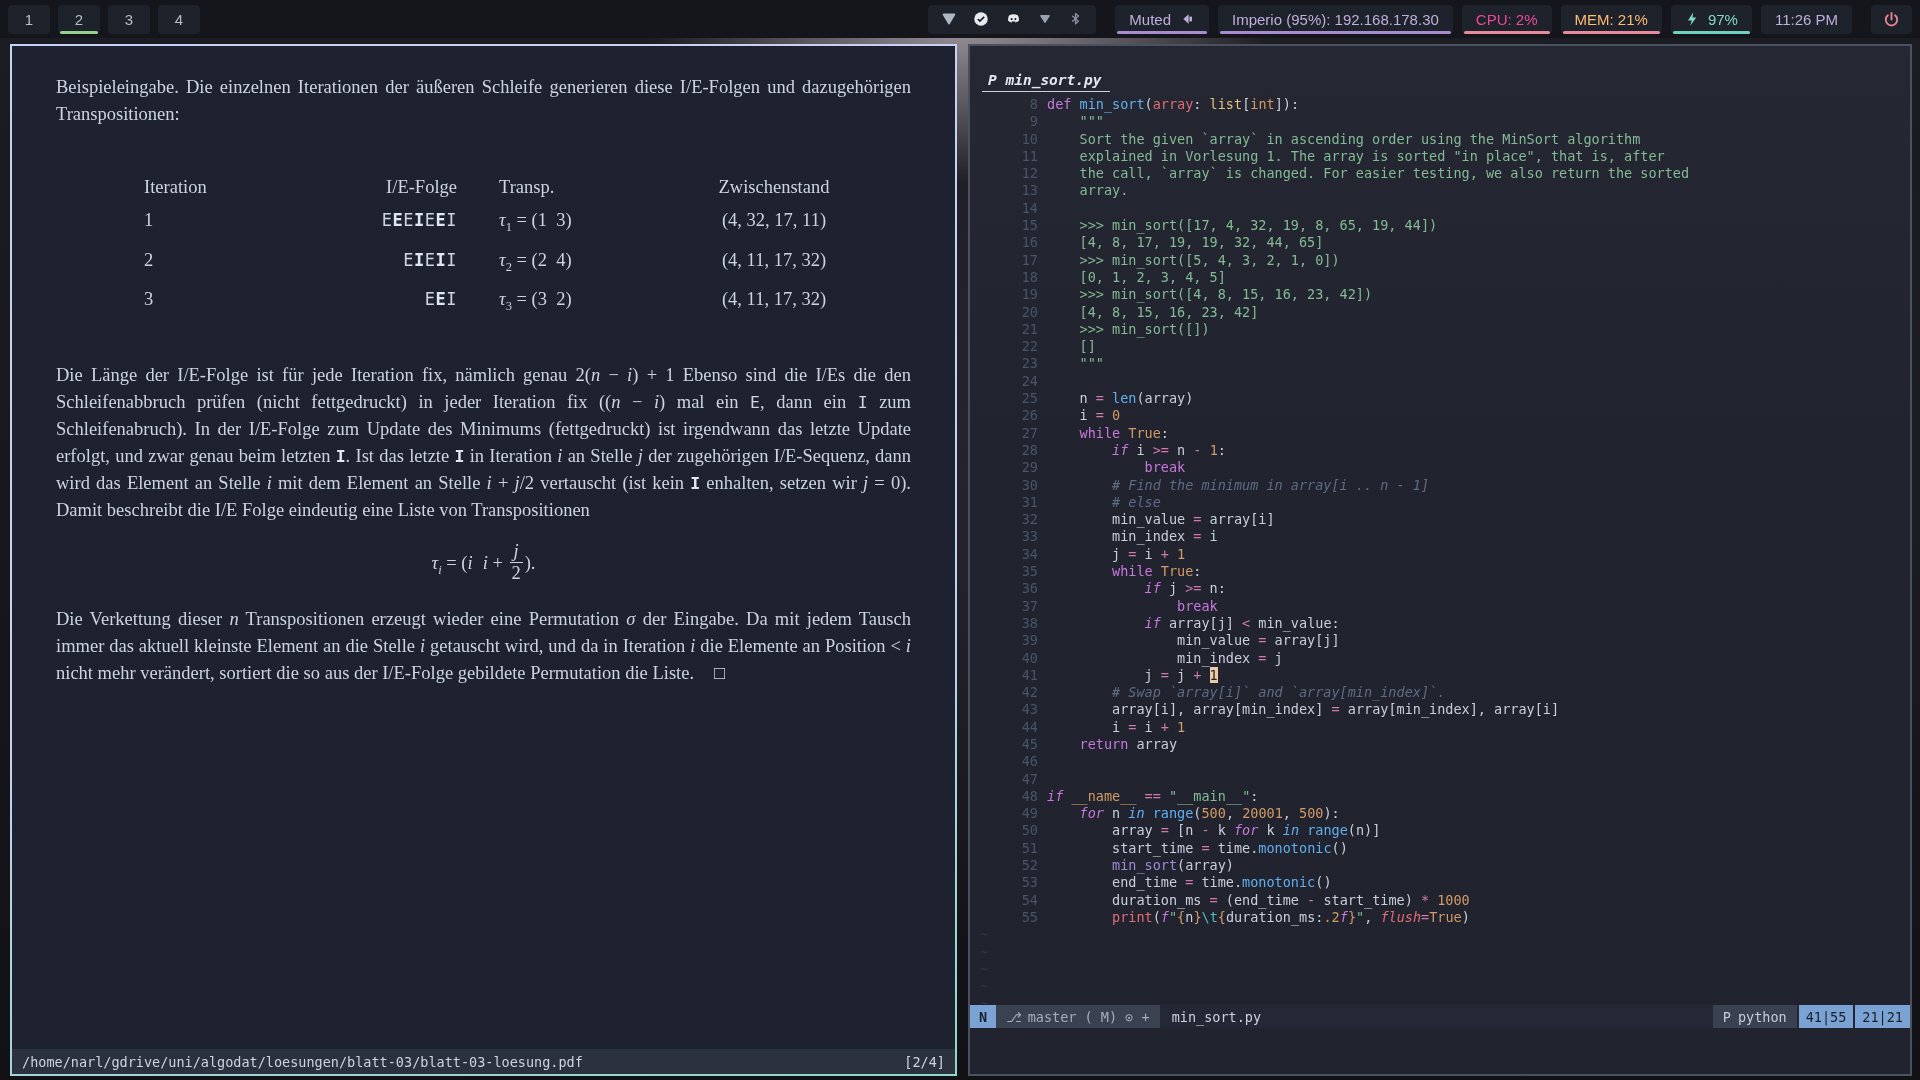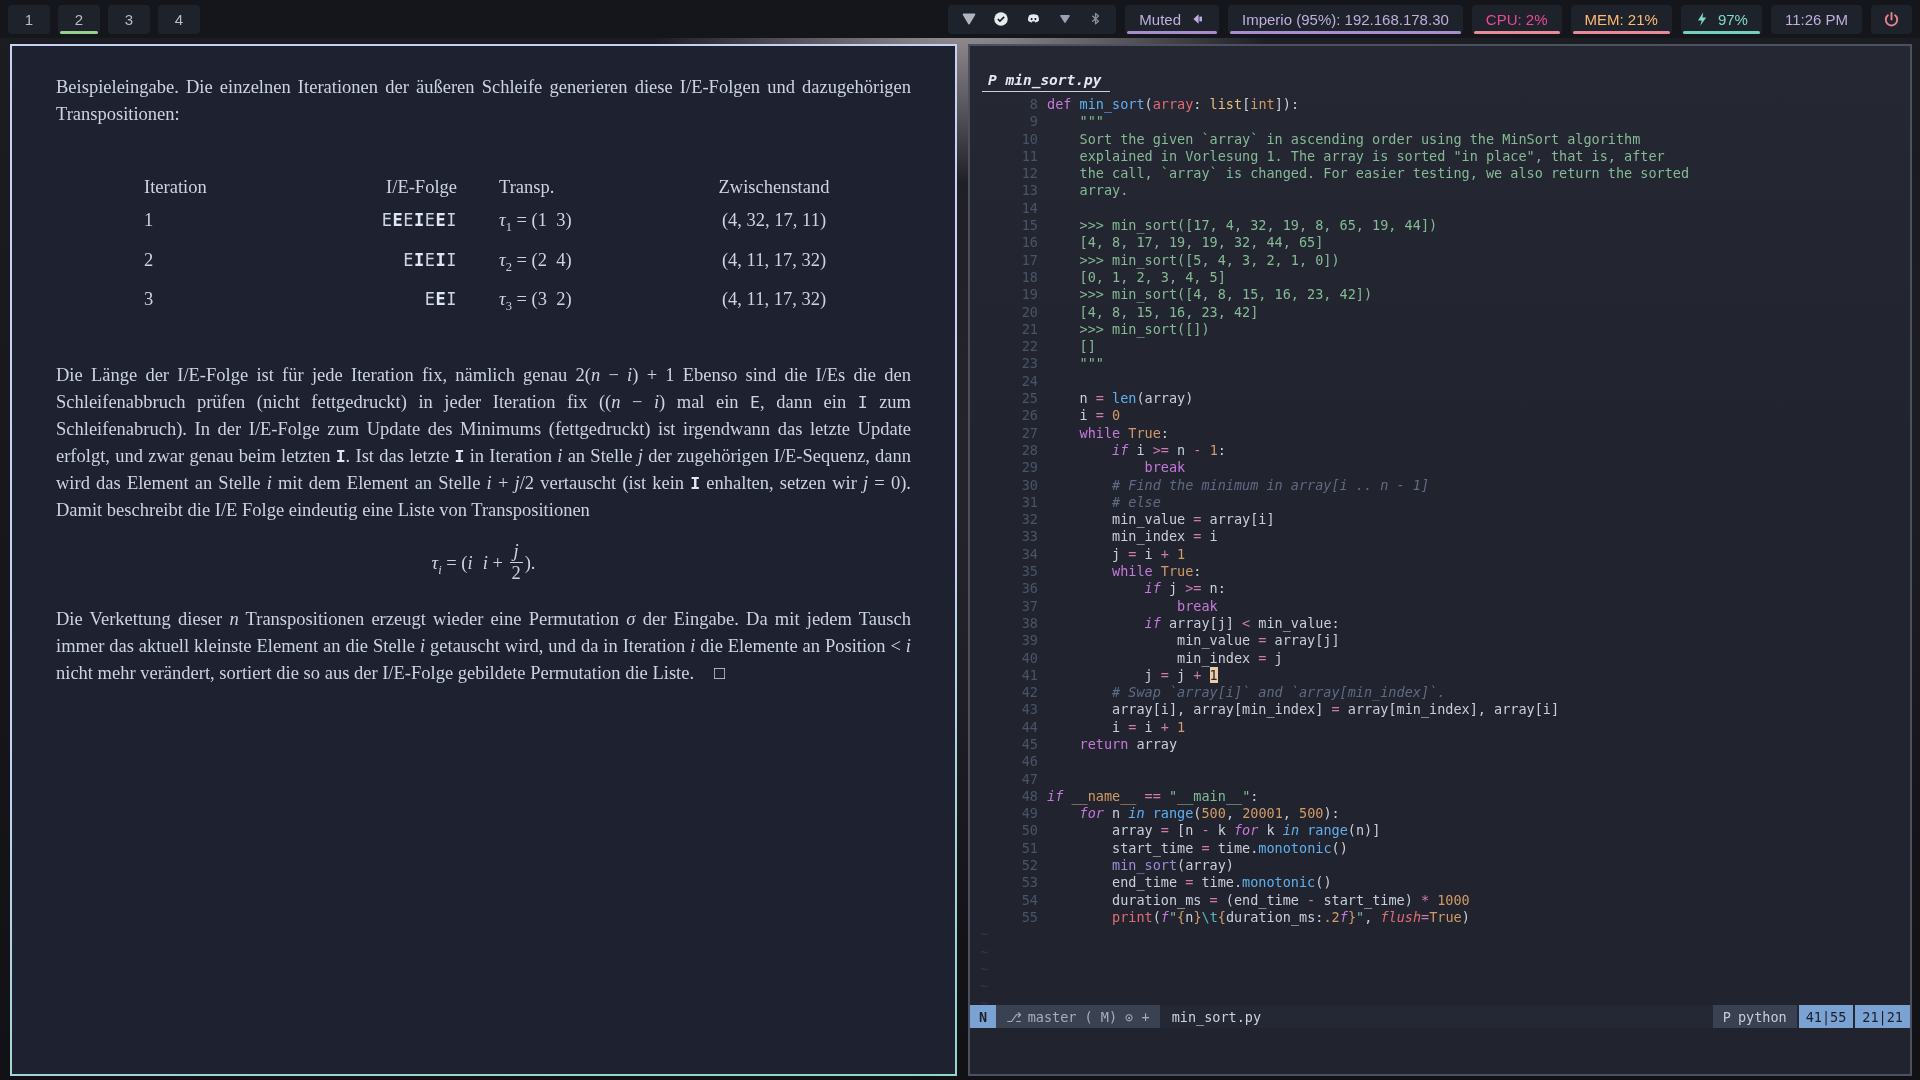--- a/index.html
+++ b/index.html
@@ -11,21 +11,21 @@
       radial-gradient(500px 260px at 50% 2%, rgba(178,170,176,.85), rgba(178,170,176,0) 62%),
       radial-gradient(1100px 700px at 68% 45%, rgba(66,62,76,.55), rgba(0,0,0,0) 72%),
       linear-gradient(#1c1c23,#111116);}
   
   .topbar{position:absolute;left:0;top:0;width:1920px;height:38px;background:#14161c;
           display:flex;align-items:center;padding:0 8px;box-sizing:border-box;gap:8px;}
   .ws{width:42px;height:29px;background:#1e222a;border-radius:4px;color:#b6bec9;
       font-size:15px;display:flex;align-items:center;justify-content:center;position:relative;}
   .ws.active::after{content:"";position:absolute;left:2px;right:2px;bottom:0;height:3px;
       background:#97cf8e;border-radius:2px;}
-  .tright{margin-left:auto;display:flex;align-items:center;gap:9px;}
+  .tright{margin-left:auto;display:flex;align-items:center;gap:19px;}
   .chip{height:29px;background:#1e222a;border-radius:4px;display:flex;align-items:center;
       padding:0 14px;font-size:15px;position:relative;gap:8px;white-space:nowrap;}
   .chip.ul::after{content:"";position:absolute;left:2px;right:2px;bottom:0;height:3px;
       border-radius:2px;background:var(--ac);}
   .tray{gap:14px;padding:0 12px;}
   .tray svg{display:block;}
   .chip svg{display:block;}
   
   .win-left{position:absolute;left:10px;top:44px;width:947px;height:1032px;box-sizing:border-box;
      background:#1e2130;border:2px solid #c2cef2;
@@ -209,20 +209,24 @@
       </div>
     <div class="para2"><span>Die Länge der I/E-Folge ist für jede Iteration fix, nämlich genau 2(</span><span class="rt-i">n</span><span> − </span><span class="rt-i">i</span><span>) + 1 Ebenso sind die I/Es die den Schleifenabbruch prüfen (nicht fettgedruckt) in jeder Iteration fix ((</span><span class="rt-i">n</span><span> − </span><span class="rt-i">i</span><span>) mal ein </span><span class="rt-m">E</span><span>, dann ein </span><span class="rt-m">I</span><span> zum Schleifenabruch). In der I/E-Folge zum Update des Minimums (fettgedruckt) ist irgendwann das letzte Update erfolgt, und zwar genau beim letzten </span><span class="rt-mb">I</span><span>. Ist das letzte </span><span class="rt-mb">I</span><span> in Iteration </span><span class="rt-i">i</span><span> an Stelle </span><span class="rt-i">j</span><span> der zugehörigen I/E-Sequenz, dann wird das Element an Stelle </span><span class="rt-i">i</span><span> mit dem Element an Stelle </span><span class="rt-i">i</span><span> + </span><span class="rt-i">j</span><span>/2 vertauscht (ist kein </span><span class="rt-mb">I</span><span> enhalten, setzen wir </span><span class="rt-i">j</span><span> = 0). Damit beschreibt die I/E Folge eindeutig eine Liste von Transpositionen</span></div>
     <div class="formula">
       <span class="mi">τ</span><sub class="msub"><span class="mi">i</span></sub>
       <span>= (</span><span class="mi">i</span><span class="mgap"></span><span class="mi">i</span>
       <span>+</span>
       <span class="frac"><span class="fnum">j</span><span class="fden">2</span></span><span>).</span>
     </div>
     <div class="para3"><span>Die Verkettung dieser </span><span class="rt-i">n</span><span> Transpositionen erzeugt wieder eine Permutation </span><span class="rt-i">σ</span><span> der Eingabe. Da mit jedem Tausch immer das aktuell kleinste Element an die Stelle </span><span class="rt-i">i</span><span> getauscht wird, und da in Iteration </span><span class="rt-i">i</span><span> die Elemente an Position &lt; </span><span class="rt-i">i</span><span> nicht mehr verändert, sortiert die so aus der I/E-Folge gebildete Permutation die Liste.</span><span class="rt-qed">□</span></div>
   </div>
+  <div class="pdfbar">
+    <span>/home/narl/gdrive/uni/algodat/loesungen/blatt-03/blatt-03-loesung.pdf</span>
+    <span>[2/4]</span>
+  </div>
 </div>
 
 <div class="win-right">
   <div class="winbar"><span>P</span> <span>min_sort.py</span></div>
   <div class="code"><div class="cl"><span class="ln">8</span><span class="lc"><span class="tk-kw">def</span><span class="tk-t"> </span><span class="tk-fn">min_sort</span><span class="tk-t">(</span><span class="tk-pr">array</span><span class="tk-t">: </span><span class="tk-ty">list</span><span class="tk-t">[</span><span class="tk-num">int</span><span class="tk-t">])</span><span class="tk-t">:</span></span></div><div class="cl"><span class="ln">9</span><span class="lc"><span class="tk-t">    </span><span class="tk-str">"""</span></span></div><div class="cl"><span class="ln">10</span><span class="lc"><span class="tk-t">    </span><span class="tk-str">Sort the given `array` in ascending order using the MinSort algorithm</span></span></div><div class="cl"><span class="ln">11</span><span class="lc"><span class="tk-t">    </span><span class="tk-str">explained in Vorlesung 1. The array is sorted "in place", that is, after</span></span></div><div class="cl"><span class="ln">12</span><span class="lc"><span class="tk-t">    </span><span class="tk-str">the call, `array` is changed. For easier testing, we also return the sorted</span></span></div><div class="cl"><span class="ln">13</span><span class="lc"><span class="tk-t">    </span><span class="tk-str">array.</span></span></div><div class="cl"><span class="ln">14</span><span class="lc"></span></div><div class="cl"><span class="ln">15</span><span class="lc"><span class="tk-t">    </span><span class="tk-str">&gt;&gt;&gt; min_sort([17, 4, 32, 19, 8, 65, 19, 44])</span></span></div><div class="cl"><span class="ln">16</span><span class="lc"><span class="tk-t">    </span><span class="tk-str">[4, 8, 17, 19, 19, 32, 44, 65]</span></span></div><div class="cl"><span class="ln">17</span><span class="lc"><span class="tk-t">    </span><span class="tk-str">&gt;&gt;&gt; min_sort([5, 4, 3, 2, 1, 0])</span></span></div><div class="cl"><span class="ln">18</span><span class="lc"><span class="tk-t">    </span><span class="tk-str">[0, 1, 2, 3, 4, 5]</span></span></div><div class="cl"><span class="ln">19</span><span class="lc"><span class="tk-t">    </span><span class="tk-str">&gt;&gt;&gt; min_sort([4, 8, 15, 16, 23, 42])</span></span></div><div class="cl"><span class="ln">20</span><span class="lc"><span class="tk-t">    </span><span class="tk-str">[4, 8, 15, 16, 23, 42]</span></span></div><div class="cl"><span class="ln">21</span><span class="lc"><span class="tk-t">    </span><span class="tk-str">&gt;&gt;&gt; min_sort([])</span></span></div><div class="cl"><span class="ln">22</span><span class="lc"><span class="tk-t">    </span><span class="tk-str">[]</span></span></div><div class="cl"><span class="ln">23</span><span class="lc"><span class="tk-t">    </span><span class="tk-str">"""</span></span></div><div class="cl"><span class="ln">24</span><span class="lc"></span></div><div class="cl"><span class="ln">25</span><span class="lc"><span class="tk-t">    n </span><span class="tk-op">=</span><span class="tk-t"> </span><span class="tk-fn">len</span><span class="tk-t">(array)</span></span></div><div class="cl"><span class="ln">26</span><span class="lc"><span class="tk-t">    i </span><span class="tk-op">=</span><span class="tk-t"> </span><span class="tk-num">0</span></span></div><div class="cl"><span class="ln">27</span><span class="lc"><span class="tk-t">    </span><span class="tk-kw">while</span><span class="tk-t"> </span><span class="tk-const">True</span><span class="tk-t">:</span></span></div><div class="cl"><span class="ln">28</span><span class="lc"><span class="tk-t">        </span><span class="tk-kwi">if</span><span class="tk-t"> i </span><span class="tk-op">&gt;=</span><span class="tk-t"> n </span><span class="tk-op">-</span><span class="tk-t"> </span><span class="tk-num">1</span><span class="tk-t">:</span></span></div><div class="cl"><span class="ln">29</span><span class="lc"><span class="tk-t">            </span><span class="tk-kw">break</span></span></div><div class="cl"><span class="ln">30</span><span class="lc"><span class="tk-t">        </span><span class="tk-com"># Find the minimum in array[i .. n - 1]</span></span></div><div class="cl"><span class="ln">31</span><span class="lc"><span class="tk-t">        </span><span class="tk-com"># else</span></span></div><div class="cl"><span class="ln">32</span><span class="lc"><span class="tk-t">        min_value </span><span class="tk-op">=</span><span class="tk-t"> array[i]</span></span></div><div class="cl"><span class="ln">33</span><span class="lc"><span class="tk-t">        min_index </span><span class="tk-op">=</span><span class="tk-t"> i</span></span></div><div class="cl"><span class="ln">34</span><span class="lc"><span class="tk-t">        j </span><span class="tk-op">=</span><span class="tk-t"> i </span><span class="tk-op">+</span><span class="tk-t"> </span><span class="tk-num">1</span></span></div><div class="cl"><span class="ln">35</span><span class="lc"><span class="tk-t">        </span><span class="tk-kw">while</span><span class="tk-t"> </span><span class="tk-const">True</span><span class="tk-t">:</span></span></div><div class="cl"><span class="ln">36</span><span class="lc"><span class="tk-t">            </span><span class="tk-kwi">if</span><span class="tk-t"> j </span><span class="tk-op">&gt;=</span><span class="tk-t"> n:</span></span></div><div class="cl"><span class="ln">37</span><span class="lc"><span class="tk-t">                </span><span class="tk-kw">break</span></span></div><div class="cl"><span class="ln">38</span><span class="lc"><span class="tk-t">            </span><span class="tk-kwi">if</span><span class="tk-t"> array[j] </span><span class="tk-op">&lt;</span><span class="tk-t"> min_value:</span></span></div><div class="cl"><span class="ln">39</span><span class="lc"><span class="tk-t">                min_value </span><span class="tk-op">=</span><span class="tk-t"> array[j]</span></span></div><div class="cl"><span class="ln">40</span><span class="lc"><span class="tk-t">                min_index </span><span class="tk-op">=</span><span class="tk-t"> j</span></span></div><div class="cl"><span class="ln">41</span><span class="lc"><span class="tk-t">            j </span><span class="tk-op">=</span><span class="tk-t"> j </span><span class="tk-op">+</span><span class="tk-t"> </span><span class="tk-cur">1</span></span></div><div class="cl"><span class="ln">42</span><span class="lc"><span class="tk-t">        </span><span class="tk-com"># Swap `array[i]` and `array[min_index]`.</span></span></div><div class="cl"><span class="ln">43</span><span class="lc"><span class="tk-t">        array[i], array[min_index] </span><span class="tk-op">=</span><span class="tk-t"> array[min_index], array[i]</span></span></div><div class="cl"><span class="ln">44</span><span class="lc"><span class="tk-t">        i </span><span class="tk-op">=</span><span class="tk-t"> i </span><span class="tk-op">+</span><span class="tk-t"> </span><span class="tk-num">1</span></span></div><div class="cl"><span class="ln">45</span><span class="lc"><span class="tk-t">    </span><span class="tk-kw">return</span><span class="tk-t"> array</span></span></div><div class="cl"><span class="ln">46</span><span class="lc"></span></div><div class="cl"><span class="ln">47</span><span class="lc"></span></div><div class="cl"><span class="ln">48</span><span class="lc"><span class="tk-kwi">if</span><span class="tk-t"> </span><span class="tk-sp">__name__</span><span class="tk-t"> </span><span class="tk-op">==</span><span class="tk-t"> </span><span class="tk-str">"__main__"</span><span class="tk-t">:</span></span></div><div class="cl"><span class="ln">49</span><span class="lc"><span class="tk-t">    </span><span class="tk-kwi">for</span><span class="tk-t"> n </span><span class="tk-kwin">in</span><span class="tk-t"> </span><span class="tk-fn">range</span><span class="tk-t">(</span><span class="tk-num">500</span><span class="tk-t">, </span><span class="tk-num">20001</span><span class="tk-t">, </span><span class="tk-num">500</span><span class="tk-t">):</span></span></div><div class="cl"><span class="ln">50</span><span class="lc"><span class="tk-t">        array </span><span class="tk-op">=</span><span class="tk-t"> [n </span><span class="tk-op">-</span><span class="tk-t"> k </span><span class="tk-kwi">for</span><span class="tk-t"> k </span><span class="tk-kwin">in</span><span class="tk-t"> </span><span class="tk-fn">range</span><span class="tk-t">(n)]</span></span></div><div class="cl"><span class="ln">51</span><span class="lc"><span class="tk-t">        start_time </span><span class="tk-op">=</span><span class="tk-t"> time.</span><span class="tk-fn">monotonic</span><span class="tk-t">()</span></span></div><div class="cl"><span class="ln">52</span><span class="lc"><span class="tk-t">        </span><span class="tk-fnc">min_sort</span><span class="tk-t">(array)</span></span></div><div class="cl"><span class="ln">53</span><span class="lc"><span class="tk-t">        end_time </span><span class="tk-op">=</span><span class="tk-t"> time.</span><span class="tk-fn">monotonic</span><span class="tk-t">()</span></span></div><div class="cl"><span class="ln">54</span><span class="lc"><span class="tk-t">        duration_ms </span><span class="tk-op">=</span><span class="tk-t"> (end_time </span><span class="tk-op">-</span><span class="tk-t"> start_time) </span><span class="tk-op">*</span><span class="tk-t"> </span><span class="tk-num">1000</span></span></div><div class="cl"><span class="ln">55</span><span class="lc"><span class="tk-t">        </span><span class="tk-bi">print</span><span class="tk-t">(</span><span class="tk-kwi">f</span><span class="tk-str">"</span><span class="tk-br">{</span><span class="tk-t">n</span><span class="tk-br">}</span><span class="tk-esc">\t</span><span class="tk-br">{</span><span class="tk-t">duration_ms</span><span class="tk-t">:</span><span class="tk-num">.2</span><span class="tk-kwi">f</span><span class="tk-br">}</span><span class="tk-str">"</span><span class="tk-t">, </span><span class="tk-pri">flush</span><span class="tk-op">=</span><span class="tk-const">True</span><span class="tk-t">)</span></span></div><div class="cl tilde">~</div><div class="cl tilde">~</div><div class="cl tilde">~</div><div class="cl tilde">~</div><div class="cl tilde">~</div></div>
   <div class="sline">
     <div class="seg sl-mode">N</div>
     <div class="seg sl-git">
       <span>⎇</span>
       <span>master ( M) ⊙ +</span>

